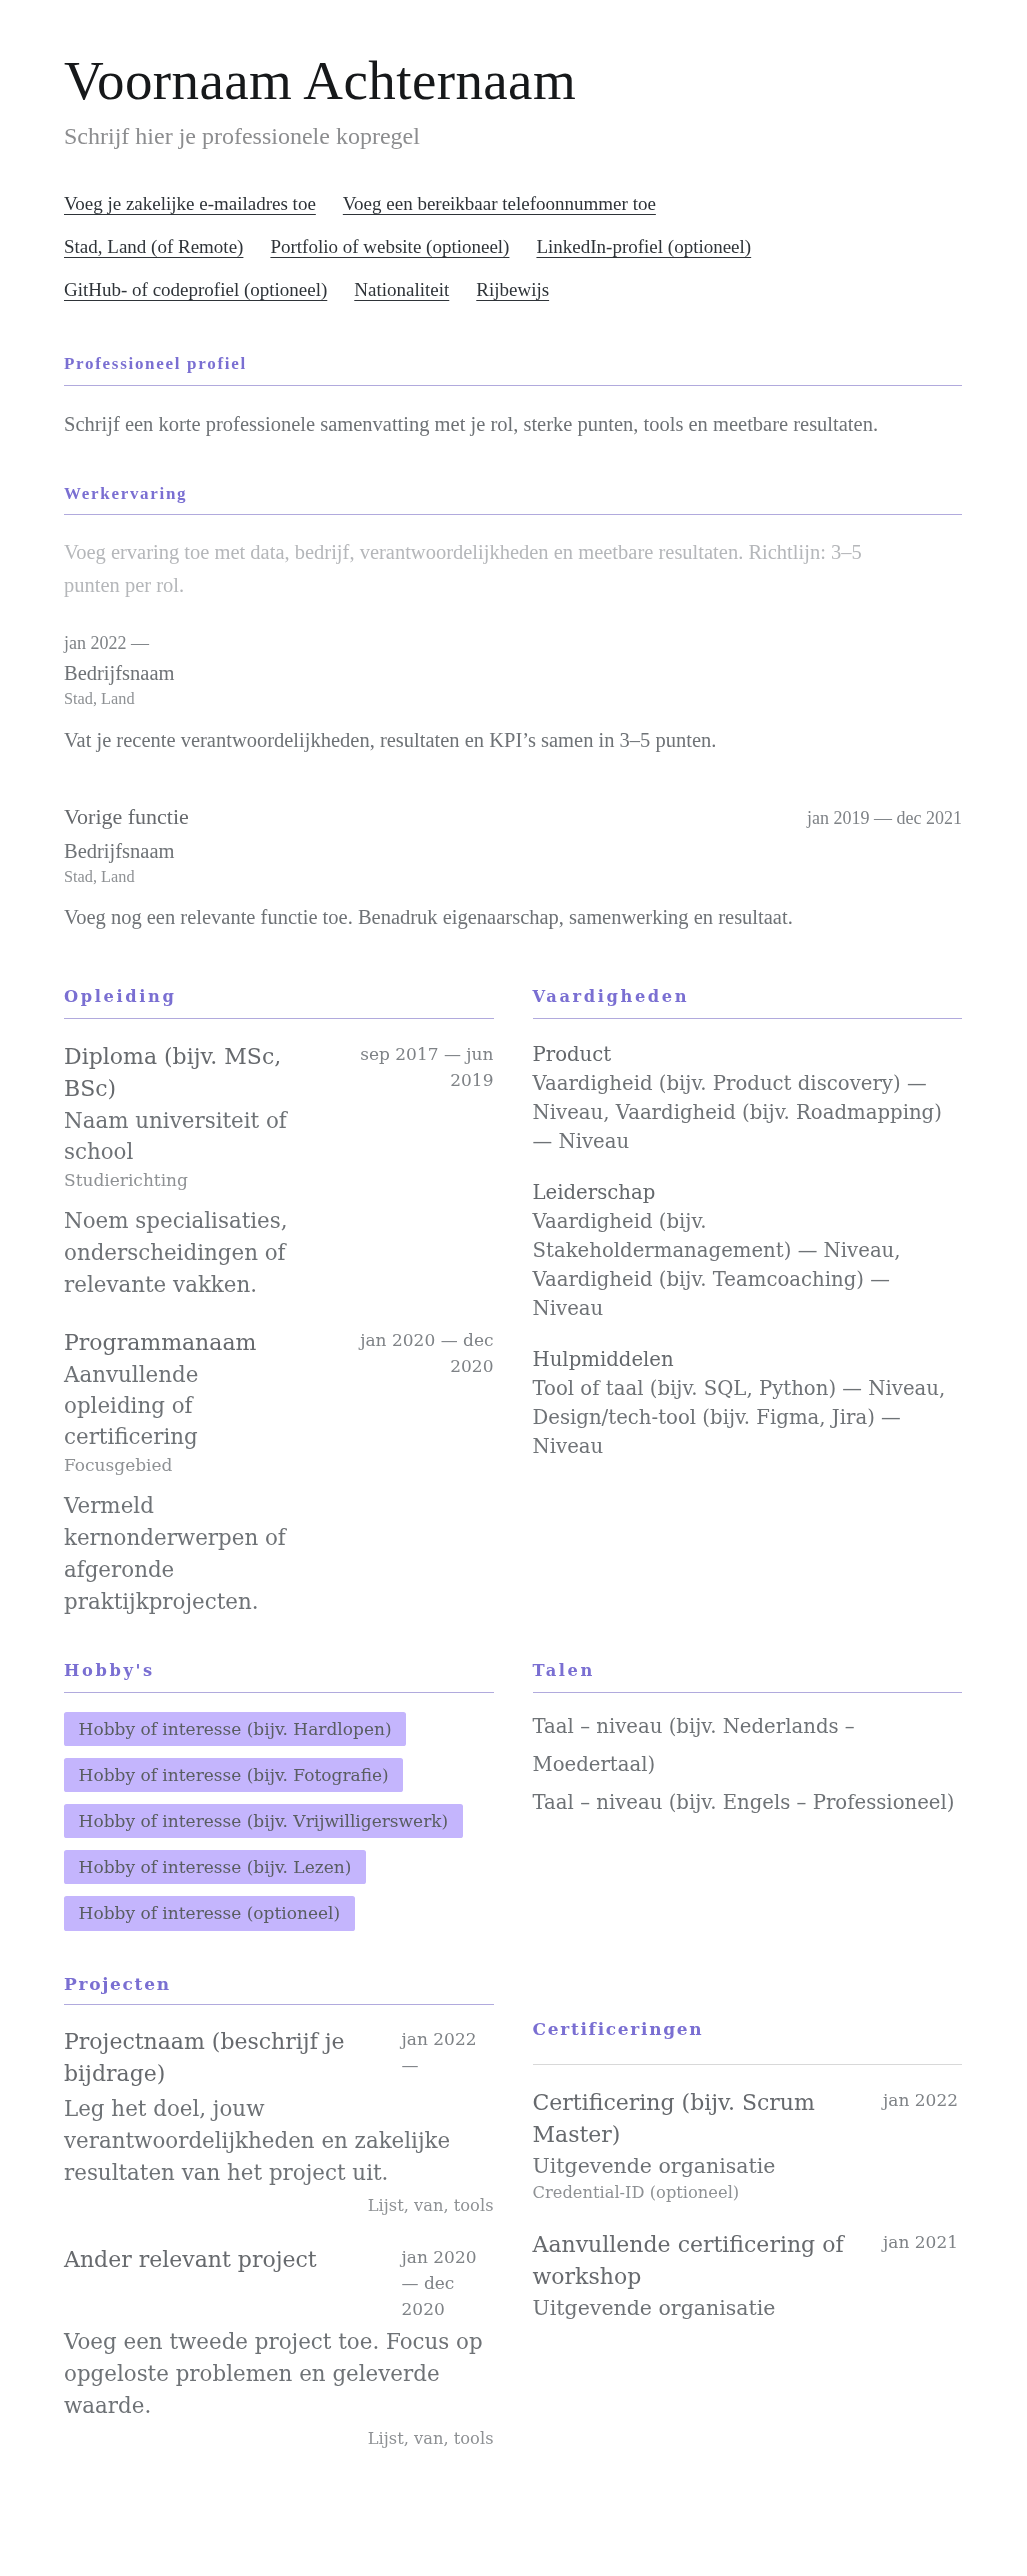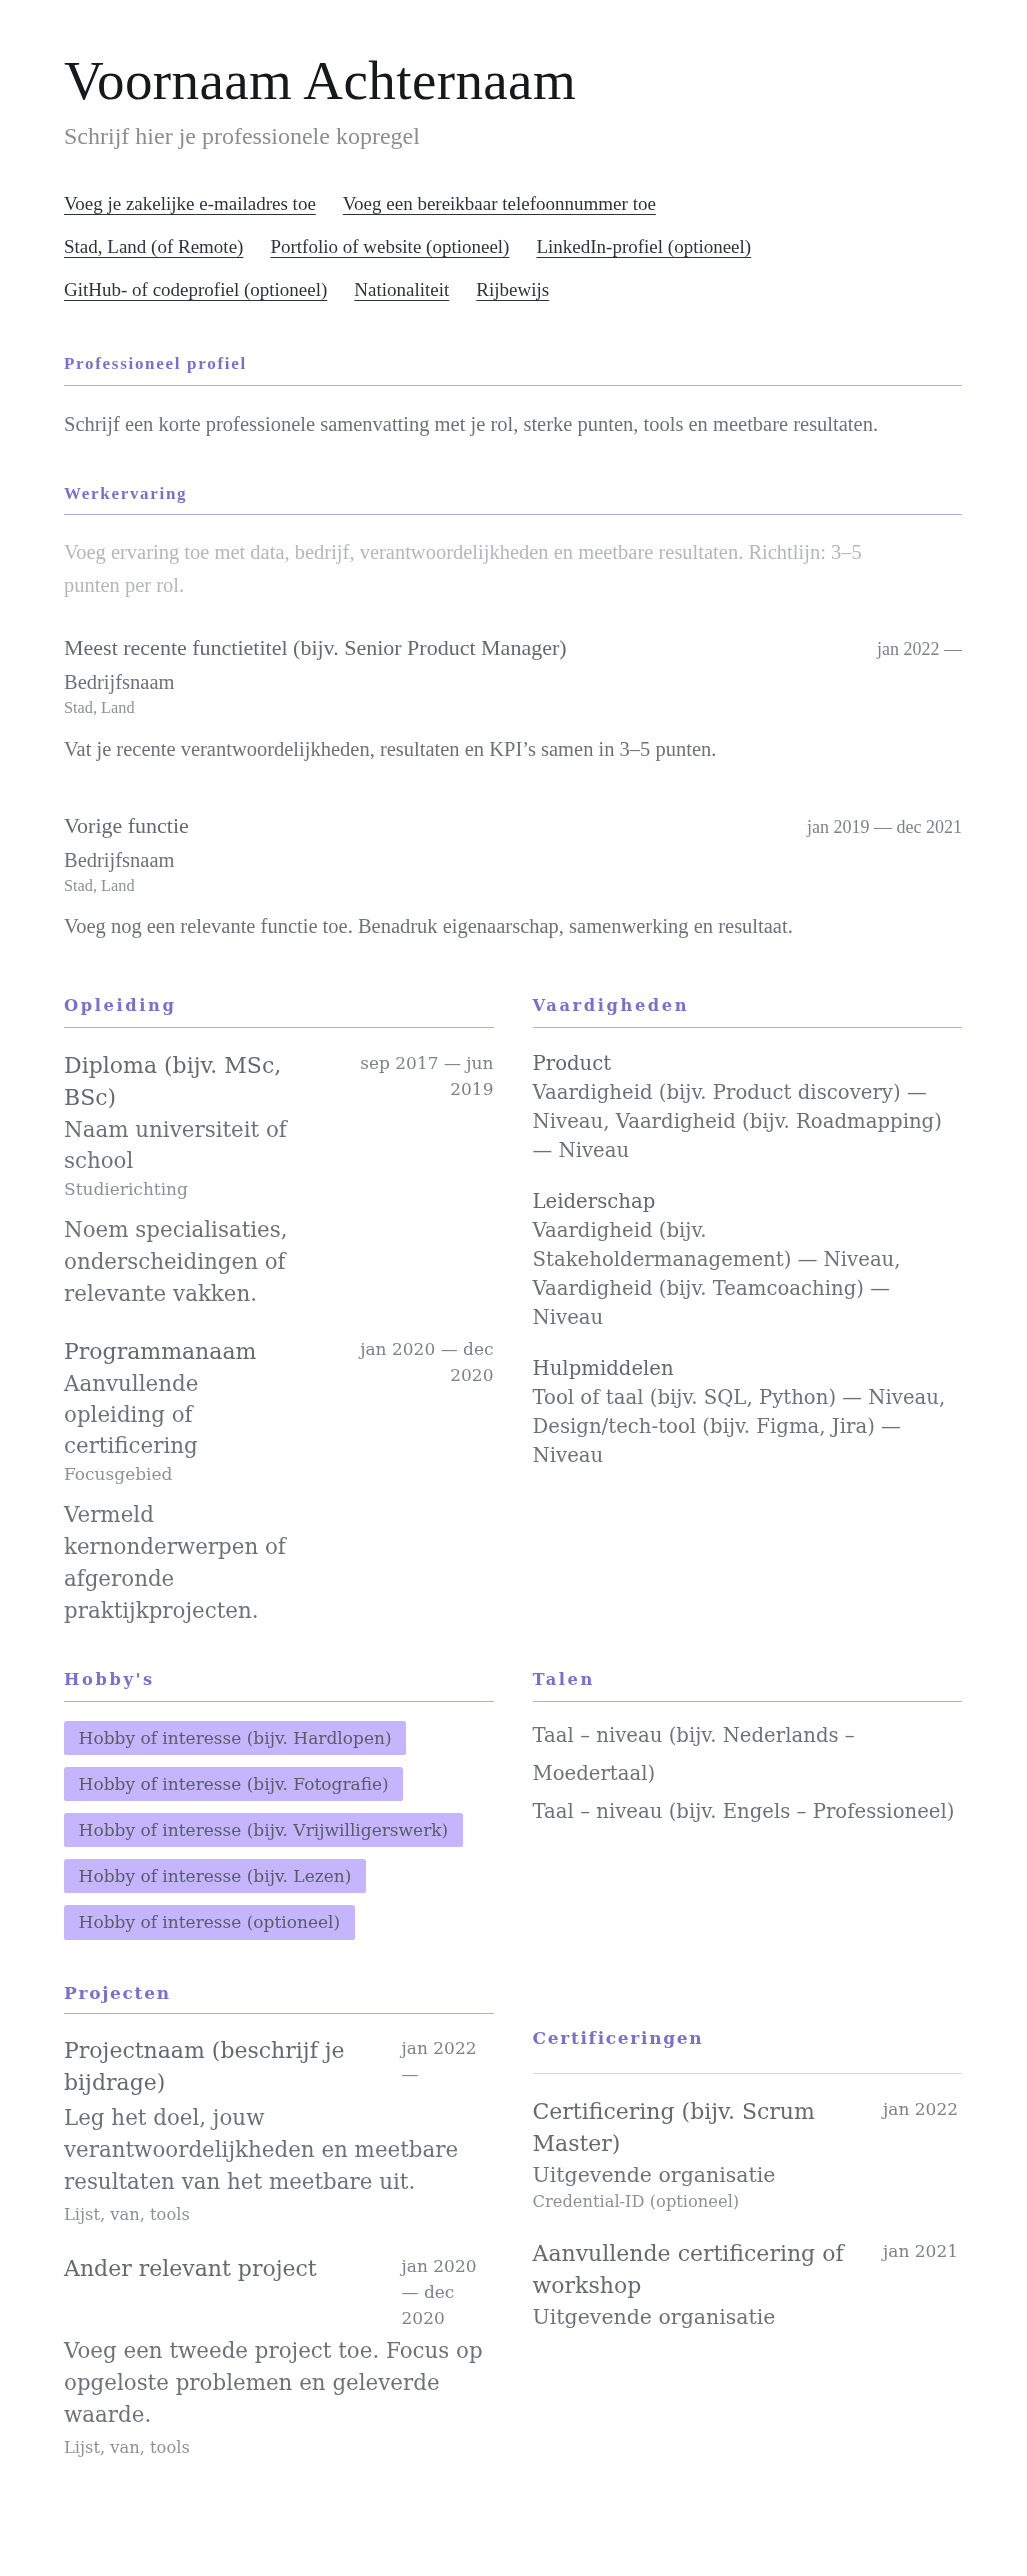--- a/index.html
+++ b/index.html
@@ -128,21 +128,21 @@
   
   .langs { margin-top: 15.4px; }
   .lang-item { font-size: 19.7px; line-height: 38px; color: #6e7276; }
 
   
   .proj-entry { margin-top: 20.5px; display: grid; grid-template-columns: minmax(0,1fr) 92px; column-gap: 12px; }
   .proj-entry + .proj-entry { margin-top: 26px; }
   .proj-name { font-size: 22px; line-height: 32px; color: #66696d; }
   .proj-dates { font-size: 17px; line-height: 26px; color: #7e8286; }
   .proj-desc { grid-column: 1 / -1; margin-top: 3.4px; font-size: 21.4px; line-height: 32px; color: #6e7276; }
-  .proj-tools { grid-column: 1 / -1; margin-top: 5.1px; font-size: 16.3px; line-height: 24px; color: #8e9194; }
+  .proj-tools { grid-column: 1 / -1; margin-top: 5.1px; font-size: 16.3px; line-height: 24px; color: #8e9194; text-align: right; }
 
   
   .cert-entry { margin-top: 22px; display: grid; grid-template-columns: minmax(0,1fr) 79px; column-gap: 22px; }
   .cert-entry + .cert-entry { margin-top: 24px; }
   .cert-name { font-size: 22px; line-height: 32px; color: #66696d; }
   .cert-dates { font-size: 17px; line-height: 26px; color: #7e8286; }
   .cert-issuer { grid-column: 1; font-size: 20.5px; line-height: 30px; color: #6e7276; }
   .cert-credential { grid-column: 1; font-size: 16.3px; line-height: 24px; color: #8e9194; }
 </style>
 </head>
@@ -179,21 +179,20 @@
 </section>
 
 <section class="section">
   <div class="sec-head">Werkervaring</div>
   <p class="exp-placeholder">Voeg ervaring toe met data, bedrijf, verantwoordelijkheden en meetbare resultaten. Richtlijn: 3–5 punten per rol.</p>
 
   <div>
 
       <div class="job">
         <div class="job-row">
-          <div class="job-title">Meest recente functietitel (bijv. Senior Product Manager)</div>
           <div class="job-dates">jan 2022 —</div>
         </div>
         <div class="job-company">Bedrijfsnaam</div>
         <div class="job-location">Stad, Land</div>
         <p class="job-desc">Vat je recente verantwoordelijkheden, resultaten en KPI’s samen in 3–5 punten.</p>
       </div>
 
       <div class="job">
         <div class="job-row">
           <div class="job-title">Vorige functie</div>
@@ -276,21 +275,21 @@
       </div>
   </section>
 
   <section>
     <div class="sec-head">Projecten</div>
     <div>
 
         <div class="proj-entry">
           <div class="proj-name">Projectnaam (beschrijf je bijdrage)</div>
           <div class="proj-dates">jan 2022 —</div>
-          <div class="proj-desc">Leg het doel, jouw verantwoordelijkheden en meetbare resultaten van het meetbare uit.</div>
+          <div class="proj-desc">Leg het doel, jouw verantwoordelijkheden en zakelijke resultaten van het project uit.</div>
           <div class="proj-tools">Lijst, van, tools</div>
         </div>
 
         <div class="proj-entry">
           <div class="proj-name">Ander relevant project</div>
           <div class="proj-dates">jan 2020 — dec 2020</div>
           <div class="proj-desc">Voeg een tweede project toe. Focus op opgeloste problemen en geleverde waarde.</div>
           <div class="proj-tools">Lijst, van, tools</div>
         </div>
       </div>

